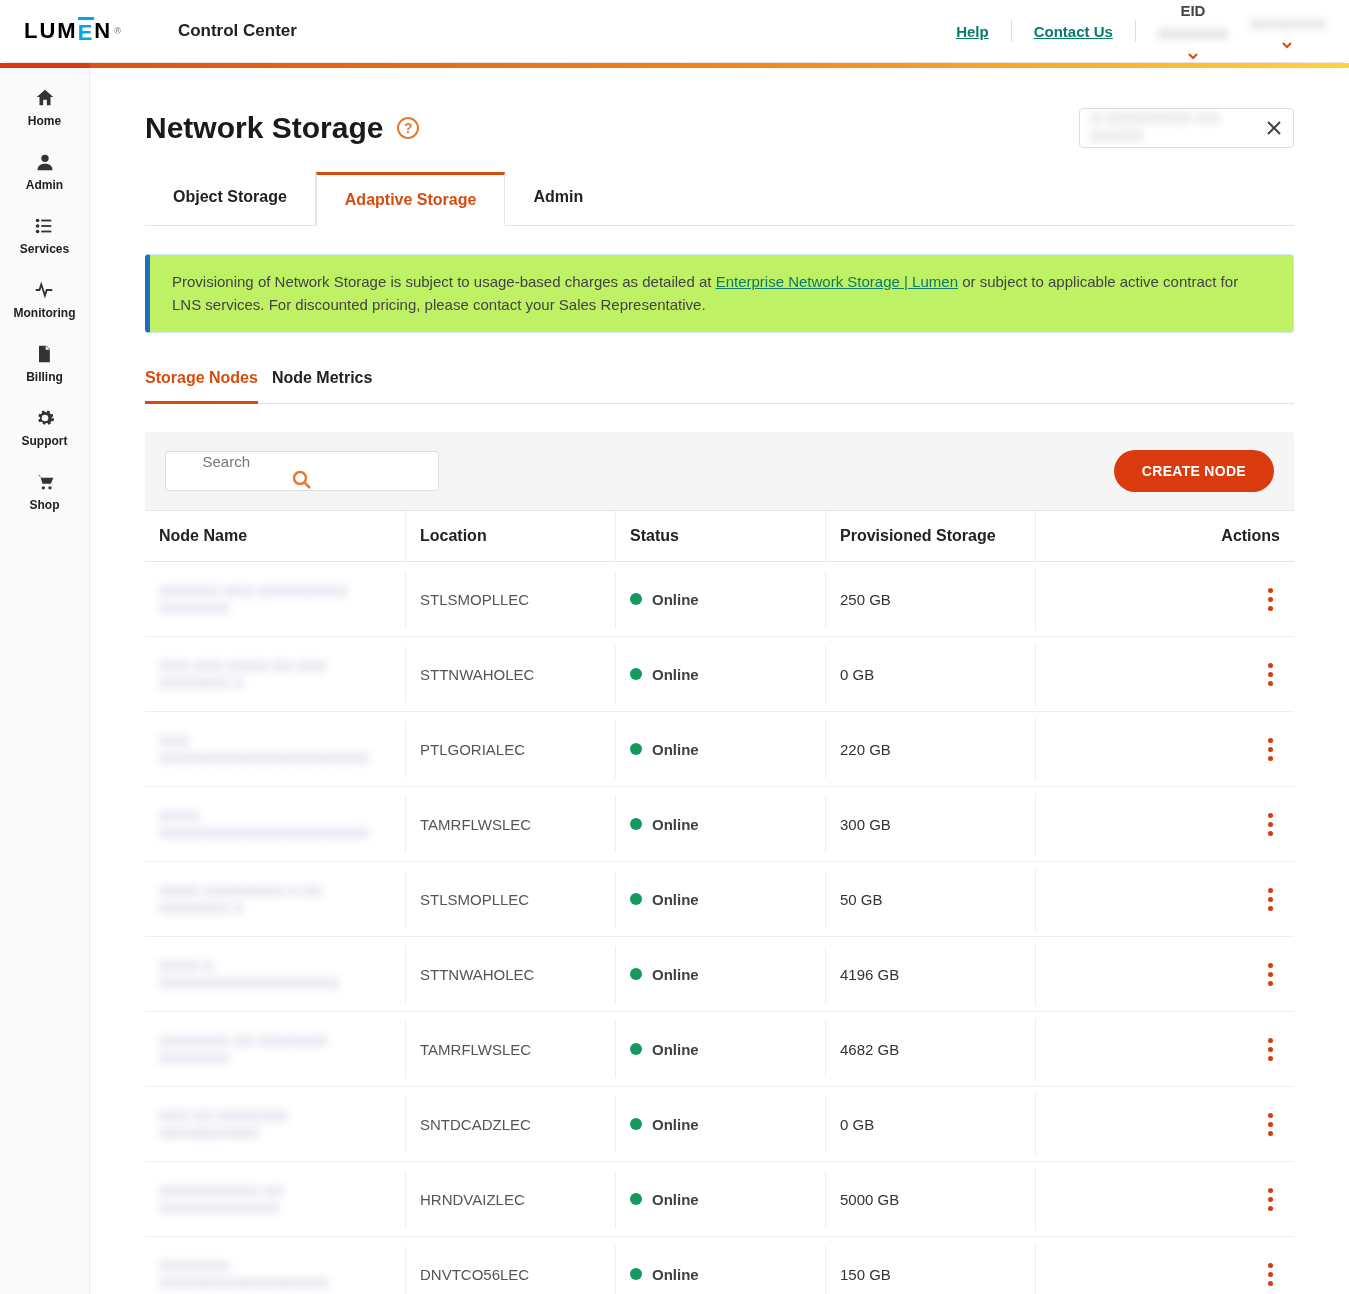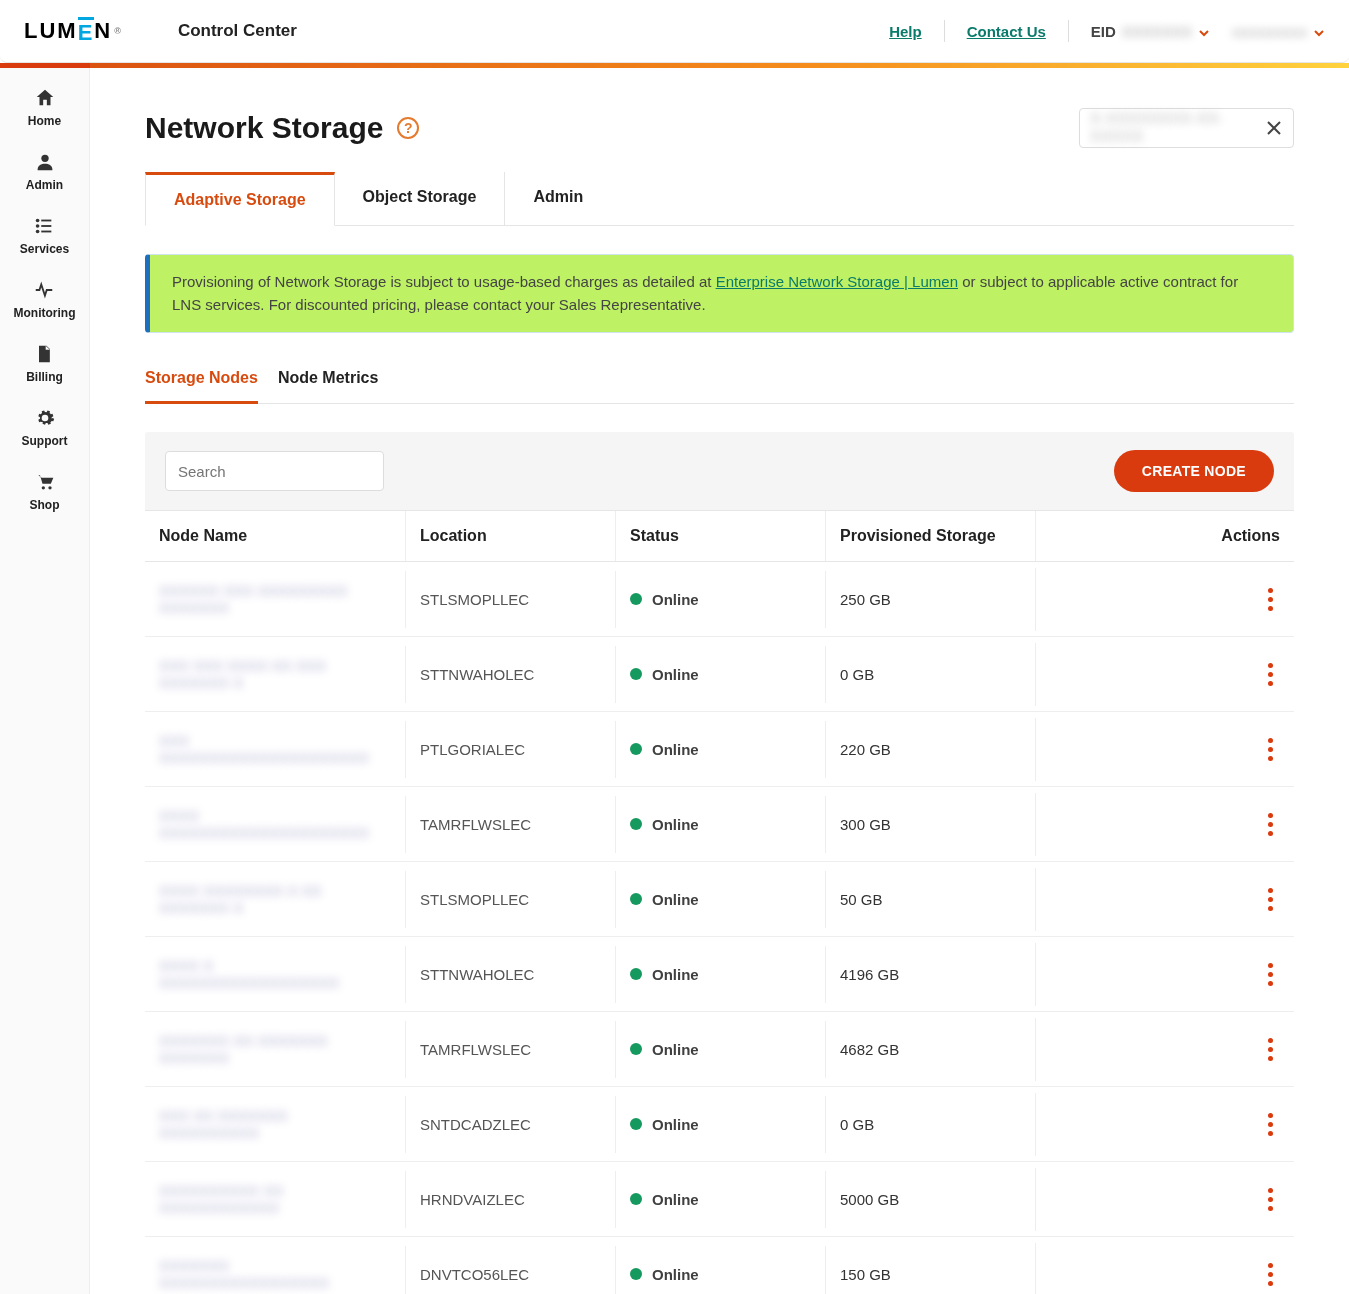--- a/index.html
+++ b/index.html
@@ -5,21 +5,21 @@
   * { box-sizing: border-box; margin: 0; padding: 0; }
   body { font-family: -apple-system, BlinkMacSystemFont, "Segoe UI", Arial, sans-serif; background: #fff; color: #222; width: 1349px; }
   .topbar { display: flex; align-items: center; height: 63px; border-bottom: 1px solid #e6e6e6; padding: 0 24px; border-radius: 7px; }
   .logo { font-weight: 800; font-size: 22px; letter-spacing: 2px; color: #000; display:flex; align-items:center; }
   .logo .accent { color:#00a7e1; border-top:3px solid #00a7e1; padding-top:0; letter-spacing:2px; }
   .logo sup { font-size:9px; vertical-align:top; margin-left:2px; color:#888; }
   .app-title { margin-left: 55px; font-weight: 700; font-size: 17px; color:#222; }
   .topbar-right { margin-left: auto; display: flex; align-items: center; gap: 22px; }
   .top-link { color: #0a7a6b; text-decoration: underline; font-weight:700; font-size:15px; cursor:pointer; }
   .divider-v { width:1px; height:22px; background:#ddd; }
-  .eid, .acct { font-weight:700; font-size:15px; color:#444; display:flex; align-items:center; gap:6px; cursor:pointer; }
+  .eid, .acct { font-weight:700; font-size:15px; color:#444; display:flex; align-items:center; gap:6px; cursor:pointer;flex-direction:column; }
   .blurred { color: transparent; text-shadow: 0 0 8px #bbb; user-select:none; }
   .chevron-down { width:12px; height:12px; display:inline-block; }
   .chevron-down svg { stroke:#d84b0f; }
 
   .ribbon { height:5px; background: linear-gradient(90deg,#d84b0f 0%,#f58c1c 60%,#ffd23f 100%); }
 
   .layout { display:flex; }
   .sidebar { width: 90px; background:#fafafa; border-right:1px solid #eee; padding-top:18px; min-height:1230px; display:flex; flex-direction:column; align-items:center; gap:22px; }
   .side-item { display:flex; flex-direction:column; align-items:center; gap:4px; cursor:pointer; color:#333; }
   .side-item .ico { width:24px; height:24px; display:flex; align-items:center; justify-content:center; color:#333; }
@@ -34,27 +34,27 @@
   .x-icon { width:18px;height:18px; cursor:pointer; color:#555; }
 
   .tabs-primary { display:flex; border-bottom:1px solid #e5e5e5; margin-top:24px; }
   .tab-p { padding:16px 28px; font-weight:700; font-size:16px; color:#222; cursor:pointer; }
   .tab-p.active { color:#d84b0f; border-top:3px solid #d84b0f; border-left:1px solid #e5e5e5; border-right:1px solid #e5e5e5; border-bottom:1px solid #fff; margin-bottom:-1px; background:#fff;}
   .tab-p.nbr { border-right:1px solid #e5e5e5;}
 
   .info-banner { margin-top:28px; border:1px solid #cfe3ef; border-left:5px solid #1f6fbf; border-radius:4px; background:#bef264; padding:16px 22px; font-size:15px; color:#444; line-height:1.5; }
   .info-banner a { color:#0a7a6b; text-decoration:underline; }
 
-  .tabs-secondary { display:flex; gap:20px; border-bottom:1px solid #e5e5e5; margin-top:26px; }
+  .tabs-secondary { display:flex; gap:14px; border-bottom:1px solid #e5e5e5; margin-top:26px; }
   .tab-s { padding:10px 0 14px 0; font-weight:700; font-size:16px; color:#222; cursor:pointer; }
   .tab-s.active { color:#d84b0f; border-bottom:3px solid #d84b0f; margin-bottom:-1px;}
 
   .panel { margin-top:28px; background:#f5f5f5; border-radius:3px; }
   .panel-toolbar { display:flex; align-items:center; padding:18px 20px; }
-  .search-wrap { background:#fff; border:1px solid #ddd; border-radius:4px; width:219px; height:40px; display:flex; align-items:center; padding:0 12px; }
+  .search-wrap { background:#fff; border:1px solid #ddd; border-radius:4px; width:274px; height:40px; display:flex; align-items:center; padding:0 12px;flex-direction:column; }
   .search-wrap input { border:none; outline:none; flex:1; font-size:15px; color:#444; }
   .mag { width:20px; height:20px; color:#e47b2e; }
   .create-btn { margin-left:auto; background:#d93a0e; color:#fff; border:none; font-weight:800; font-size:14px; letter-spacing:0.3px; padding:0 28px; height:42px; border-radius:21px; cursor:pointer; }
 
   .table { }
   .thead { display:flex; background:#fff; border-top:1px solid #e6e6e6; border-bottom:1px solid #e6e6e6; font-size:16px; font-weight:700; color:#222; }
   .thead > div { padding:16px 14px; }
   .col-name { width:260px; }
   .col-loc  { width:210px; border-left:1px solid #eee;}
   .col-stat { width:210px; border-left:1px solid #eee;}
@@ -182,22 +182,22 @@
       <div class="help-circle">?</div>
       <div class="context-pill">
         <span class="txt blurred">X-XXXXXXXX-XX-XXXXX</span>
         <span class="x-icon"><svg viewBox="0 0 18 18" stroke="#444" stroke-width="2">
               <path d="M3 3l12 12M15 3L3 15"></path>
             </svg></span>
       </div>
     </div>
 
     <div class="tabs-primary">
+      <div class="tab-p nbr">Object Storage</div>
       <div class="tab-p active">Adaptive Storage</div>
-      <div class="tab-p nbr">Object Storage</div>
       <div class="tab-p">Admin</div>
     </div>
 
     <div class="info-banner">
       <span>Provisioning of Network Storage is subject to usage-based charges as detailed at </span><a>Enterprise Network Storage | Lumen</a><span> or subject to applicable active contract for LNS services. For discounted pricing, please contact your Sales Representative.</span>
     </div>
 
     <div class="tabs-secondary">
       <div class="tab-s active">Storage Nodes</div>
       <div class="tab-s">Node Metrics</div>

